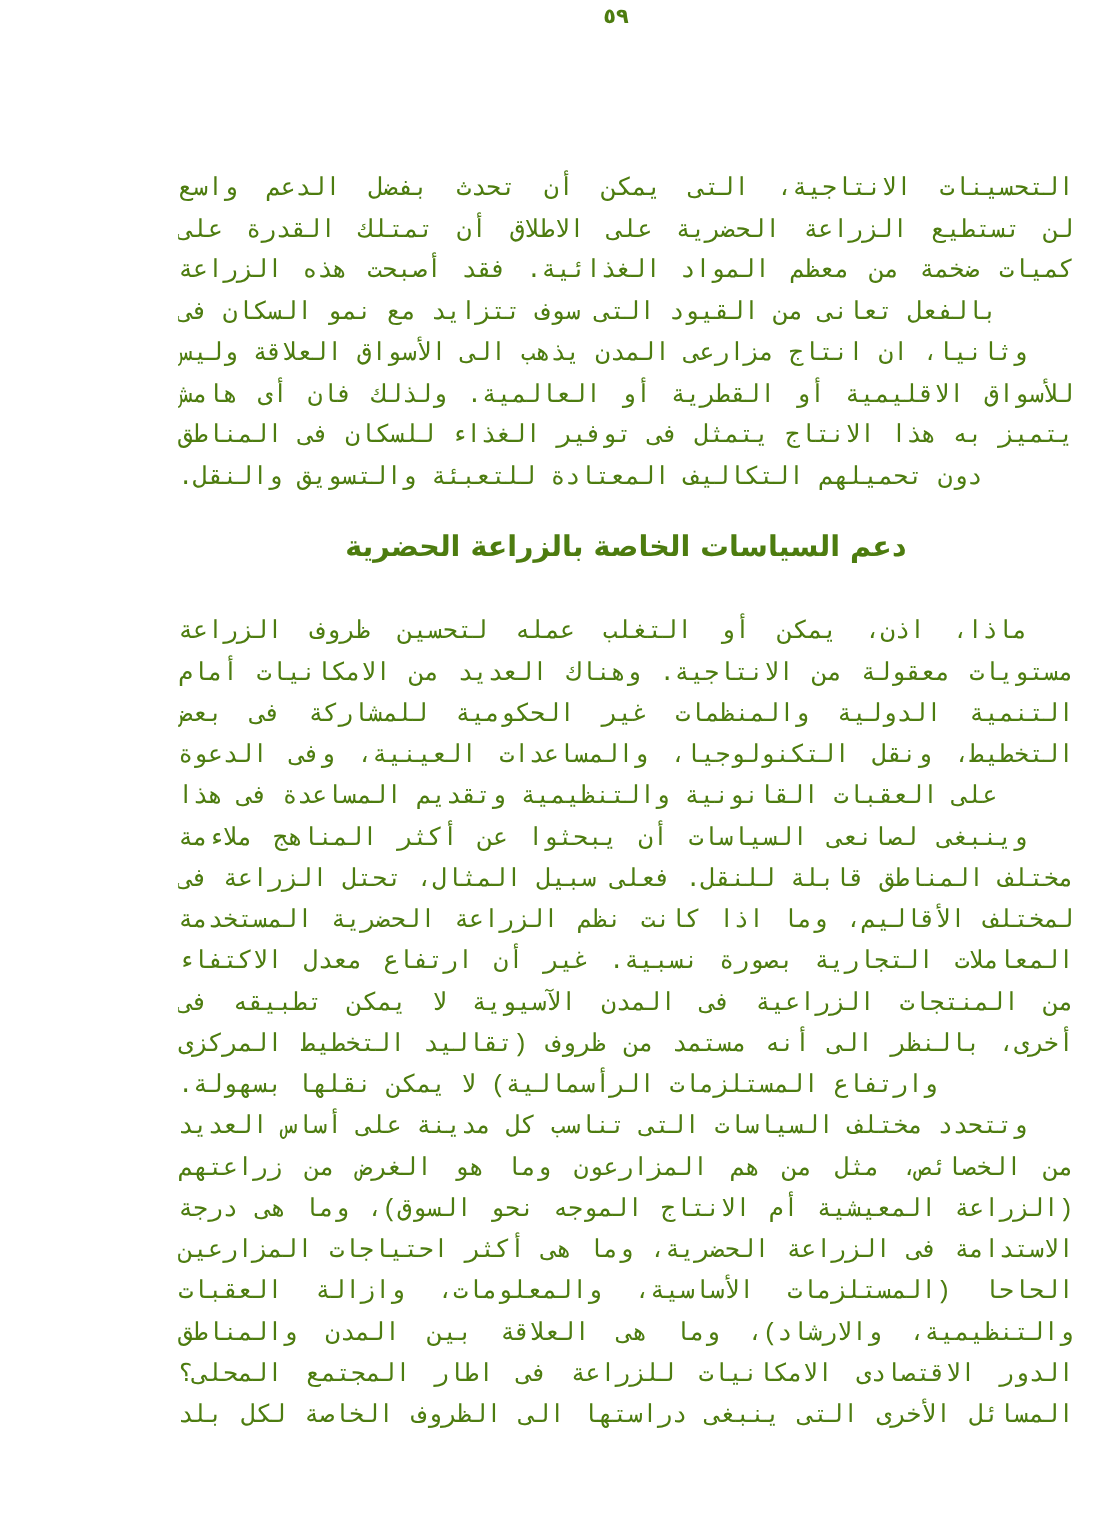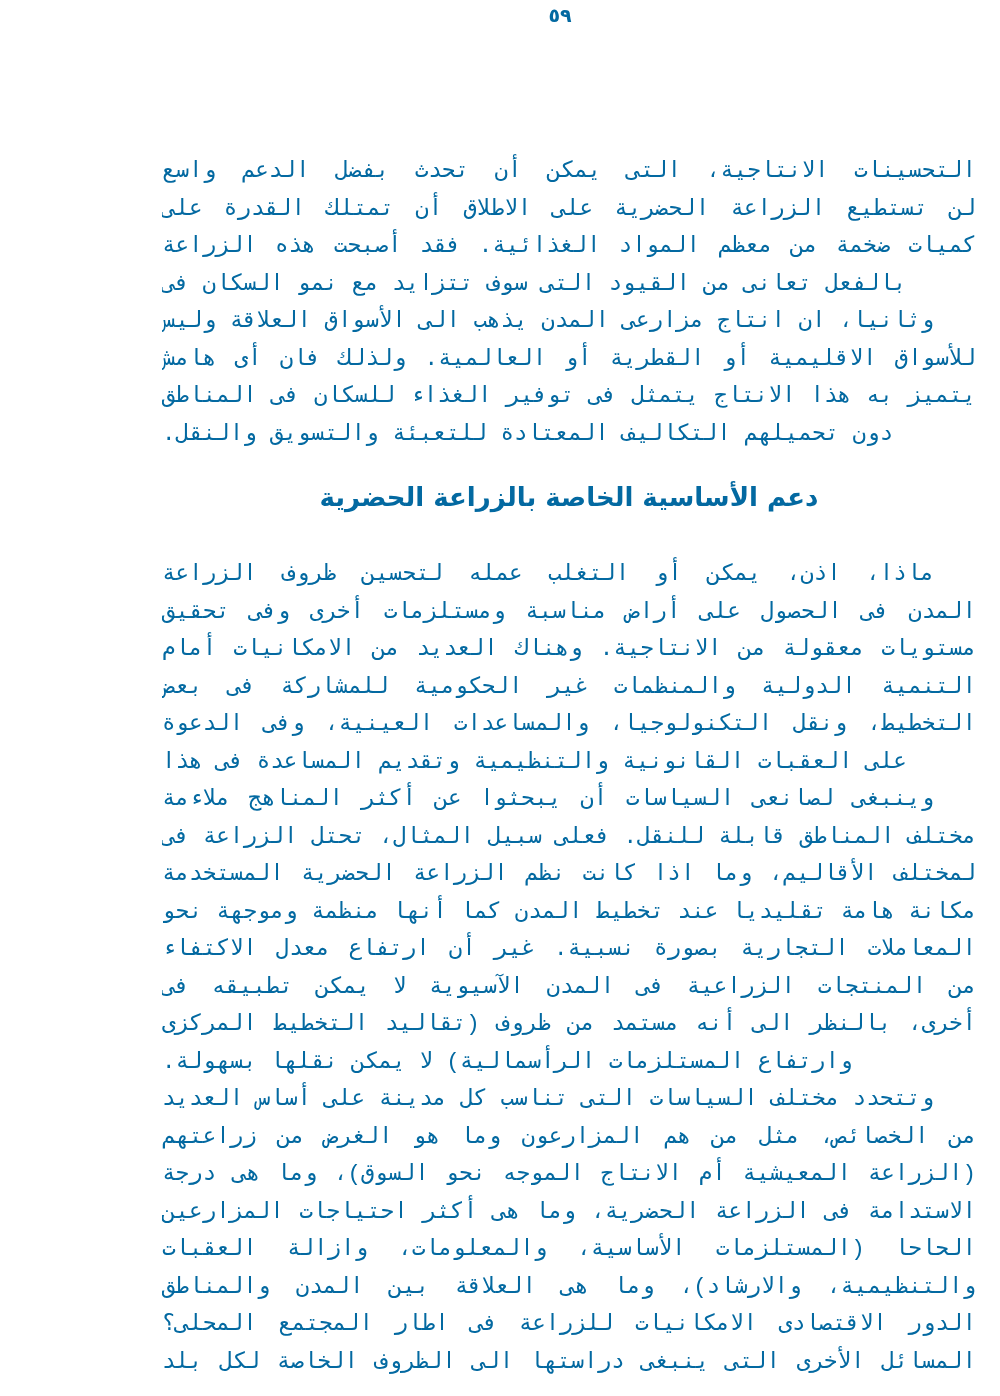--- a/index.html
+++ b/index.html
@@ -7,21 +7,21 @@
     padding: 0;
     background: #ffffff;
   }
   #page {
     position: relative;
     width: 1000px;
     height: 1396px;
     background: #ffffff;
     overflow: hidden;
     font-family: "DejaVu Sans", sans-serif;
-    color: #0369a1;
+    color: #4d7c0f;
     direction: rtl;
   }
   #page-number {
     position: absolute;
     top: 4px;
     left: 162px;
     width: 796px;
     text-align: center;
     font-size: 19px;
     font-weight: bold;
@@ -70,31 +70,29 @@
   <div id="page-number">٥٩</div>
   <div id="text-block">
       <div class="line just">التحسينات الانتاجية، التى يمكن أن تحدث بفضل الدعم واسع النطاق،</div>
       <div class="line just">لن تستطيع الزراعة الحضرية على الاطلاق أن تمتلك القدرة على انتاج</div>
       <div class="line just">كميات ضخمة من معظم المواد الغذائية. فقد أصبحت هذه الزراعة</div>
       <div class="line end">بالفعل تعانى من القيود التى سوف تتزايد مع نمو السكان فى المدن.</div>
       <div class="line just indent">وثانيا، ان انتاج مزارعى المدن يذهب الى الأسواق العلاقة وليس</div>
       <div class="line just">للأسواق الاقليمية أو القطرية أو العالمية. ولذلك فان أى هامش تنافسى</div>
       <div class="line just">يتميز به هذا الانتاج يتمثل فى توفير الغذاء للسكان فى المناطق المجاورة</div>
       <div class="line end">دون تحميلهم التكاليف المعتادة للتعبئة والتسويق والنقل.</div>
-      <div class="heading">دعم الأساسية الخاصة بالزراعة الحضرية</div>
+      <div class="heading">دعم السياسات الخاصة بالزراعة الحضرية</div>
       <div class="line just indent">ماذا، اذن، يمكن أو التغلب عمله لتحسين ظروف الزراعة الحضرية؟ قد</div>
-      <div class="line just">المدن فى الحصول على أراض مناسبة ومستلزمات أخرى وفى تحقيق</div>
       <div class="line just">مستويات معقولة من الانتاجية. وهناك العديد من الامكانيات أمام وكالات</div>
       <div class="line just">التنمية الدولية والمنظمات غير الحكومية للمشاركة فى بعض المجالات، مثل</div>
       <div class="line just">التخطيط، ونقل التكنولوجيا، والمساعدات العينية، وفى الدعوة الى التغلب</div>
       <div class="line end">على العقبات القانونية والتنظيمية وتقديم المساعدة فى هذا المجال.</div>
       <div class="line just indent">وينبغى لصانعى السياسات أن يبحثوا عن أكثر المناهج ملاءمة</div>
       <div class="line just">مختلف المناطق قابلة للنقل. فعلى سبيل المثال، تحتل الزراعة فى آسيا</div>
       <div class="line just">لمختلف الأقاليم، وما اذا كانت نظم الزراعة الحضرية المستخدمة فى</div>
-      <div class="line just">مكانة هامة تقليديا عند تخطيط المدن كما أنها منظمة وموجهة نحو</div>
       <div class="line just">المعاملات التجارية بصورة نسبية. غير أن ارتفاع معدل الاكتفاء الذاتى</div>
       <div class="line just">من المنتجات الزراعية فى المدن الآسيوية لا يمكن تطبيقه فى أقاليم</div>
       <div class="line just">أخرى، بالنظر الى أنه مستمد من ظروف (تقاليد التخطيط المركزى</div>
       <div class="line end">وارتفاع المستلزمات الرأسمالية) لا يمكن نقلها بسهولة.</div>
       <div class="line just indent">وتتحدد مختلف السياسات التى تناسب كل مدينة على أساس العديد</div>
       <div class="line just">من الخصائص، مثل من هم المزارعون وما هو الغرض من زراعتهم</div>
       <div class="line just">(الزراعة المعيشية أم الانتاج الموجه نحو السوق)، وما هى درجة</div>
       <div class="line just">الاستدامة فى الزراعة الحضرية، وما هى أكثر احتياجات المزارعين</div>
       <div class="line just">الحاحا (المستلزمات الأساسية، والمعلومات، وازالة العقبات القانونية</div>
       <div class="line just">والتنظيمية، والارشاد)، وما هى العلاقة بين المدن والمناطق الريفية، وما هو</div>

